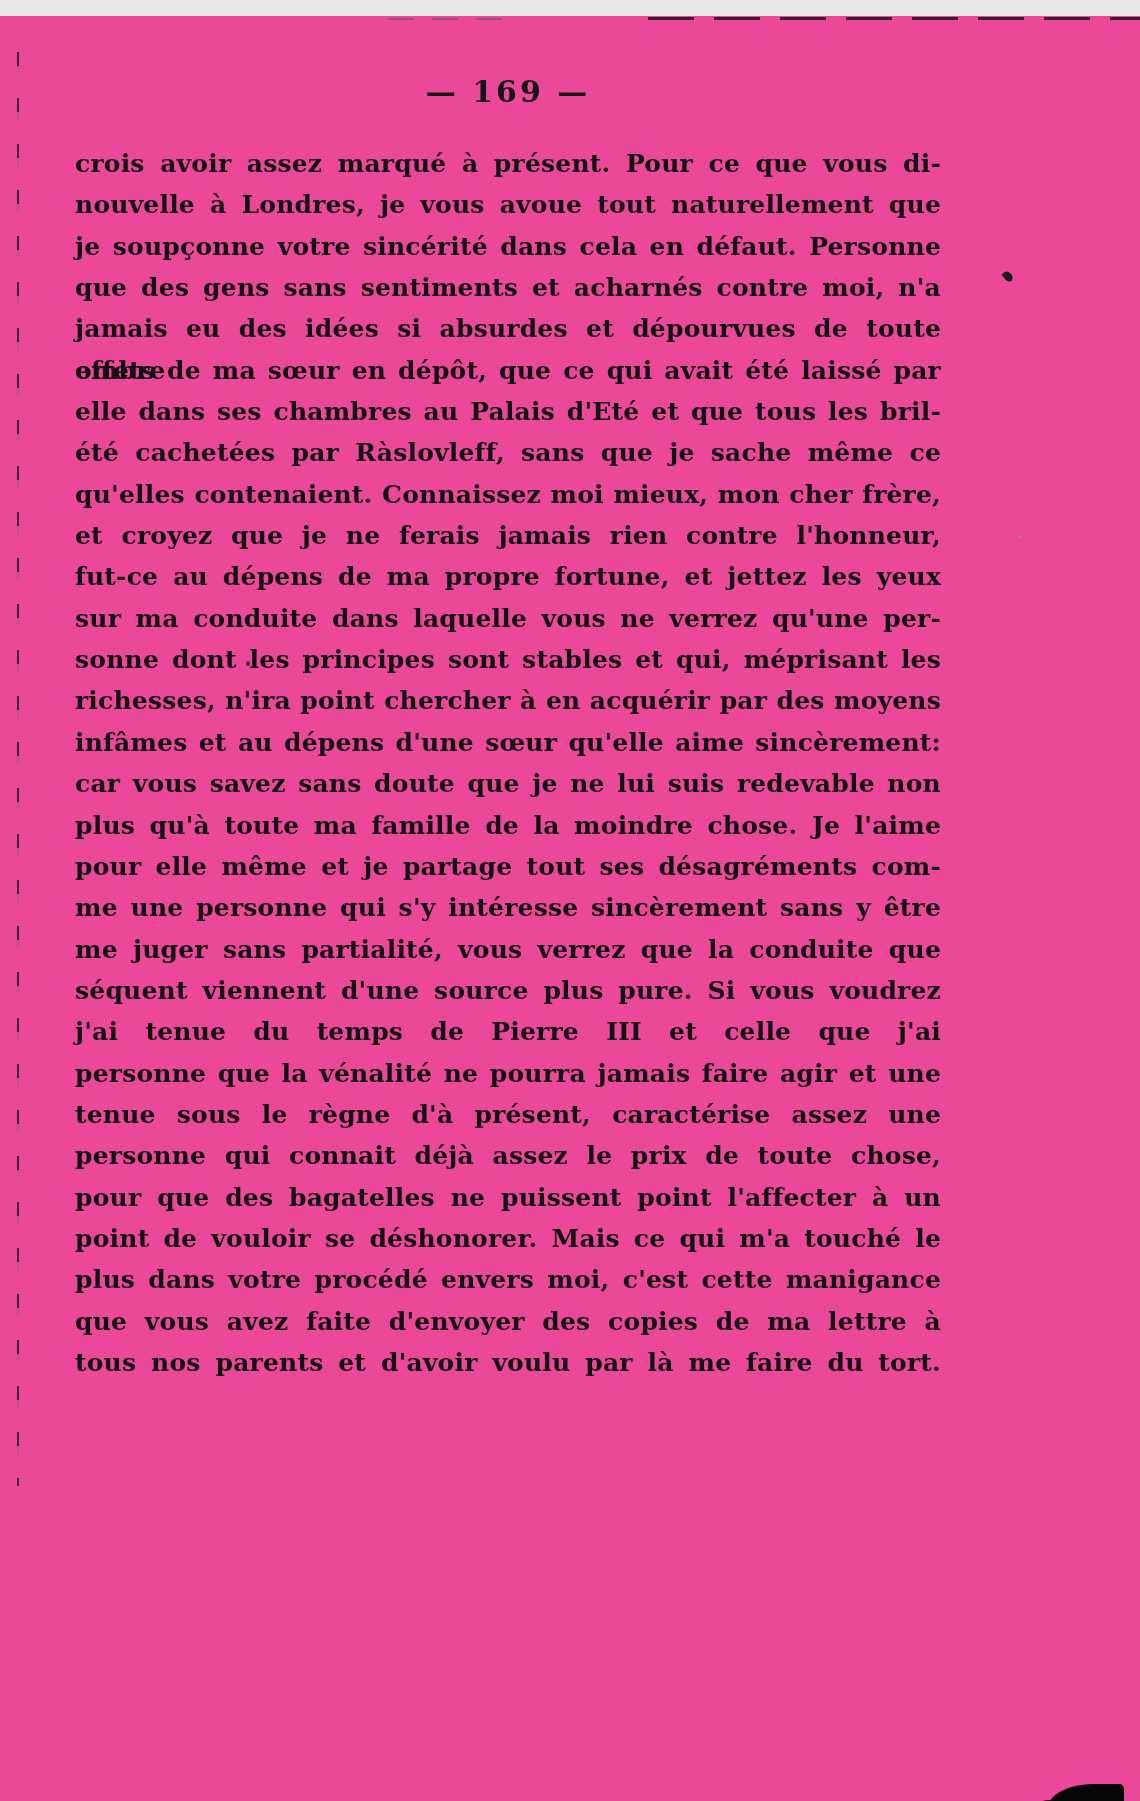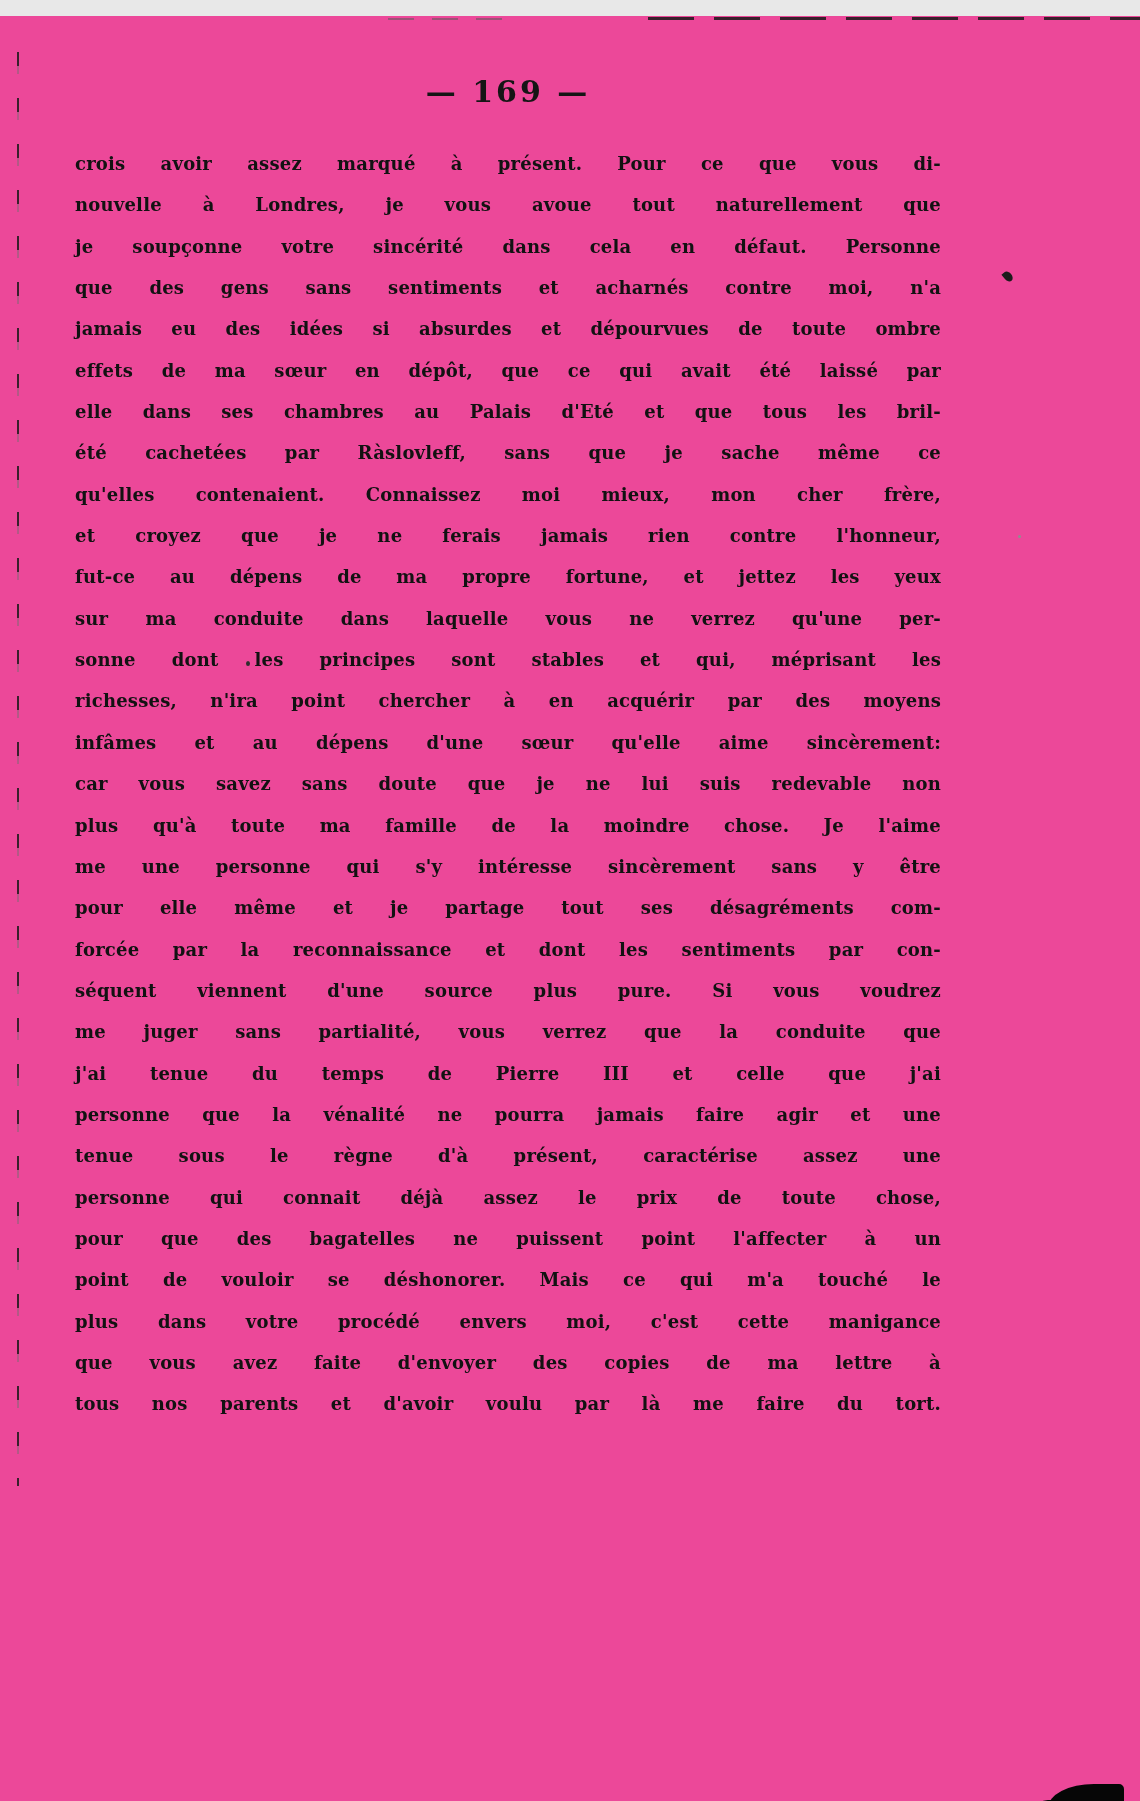--- a/index.html
+++ b/index.html
@@ -20,21 +20,21 @@
     letter-spacing:3px;
     color:#151515;
   }
   .text-block {
     position:absolute;
     top:127px; left:75px; width:866px;
   }
   .line {
     height:41.35px;
     line-height:41.35px;
-    font-size:18px;
+    font-size:25px;
     font-weight:700;
     text-align:justify;
     text-align-last:justify;
     letter-spacing:0.2px;
     color:#121212;
   }
   
   .left-scan-line {
     position:absolute; left:17px; top:36px; width:2px; height:1434px;
     background:repeating-linear-gradient(180deg,
@@ -105,25 +105,24 @@
     <div class="line">été cachetées par Ràslovleff, sans que je sache même ce</div>
     <div class="line">qu'elles contenaient. Connaissez moi mieux, mon cher frère,</div>
     <div class="line">et croyez que je ne ferais jamais rien contre l'honneur,</div>
     <div class="line">fut-ce au dépens de ma propre fortune, et jettez les yeux</div>
     <div class="line">sur ma conduite dans laquelle vous ne verrez qu'une per-</div>
     <div class="line">sonne dont les principes sont stables et qui, méprisant les</div>
     <div class="line">richesses, n'ira point chercher à en acquérir par des moyens</div>
     <div class="line">infâmes et au dépens d'une sœur qu'elle aime sincèrement:</div>
     <div class="line">car vous savez sans doute que je ne lui suis redevable non</div>
     <div class="line">plus qu'à toute ma famille de la moindre chose. Je l'aime</div>
+    <div class="line">pour elle même et je partage tout ses désagréments com-</div>
     <div class="line">me une personne qui s'y intéresse sincèrement sans y être</div>
-    <div class="line">pour elle même et je partage tout ses désagréments com-</div>
-    <div class="line">forcée par la reconnaissance et dont les sentiments par con-</div>
+    <div class="line">me juger sans partialité, vous verrez que la conduite que</div>
     <div class="line">séquent viennent d'une source plus pure. Si vous voudrez</div>
-    <div class="line">me juger sans partialité, vous verrez que la conduite que</div>
     <div class="line">j'ai tenue du temps de Pierre III et celle que j'ai</div>
     <div class="line">personne que la vénalité ne pourra jamais faire agir et une</div>
     <div class="line">tenue sous le règne d'à présent, caractérise assez une</div>
     <div class="line">personne qui connait déjà assez le prix de toute chose,</div>
     <div class="line">pour que des bagatelles ne puissent point l'affecter à un</div>
     <div class="line">point de vouloir se déshonorer. Mais ce qui m'a touché le</div>
     <div class="line">plus dans votre procédé envers moi, c'est cette manigance</div>
     <div class="line">que vous avez faite d'envoyer des copies de ma lettre à</div>
     <div class="line">tous nos parents et d'avoir voulu par là me faire du tort.</div>
   </div>

